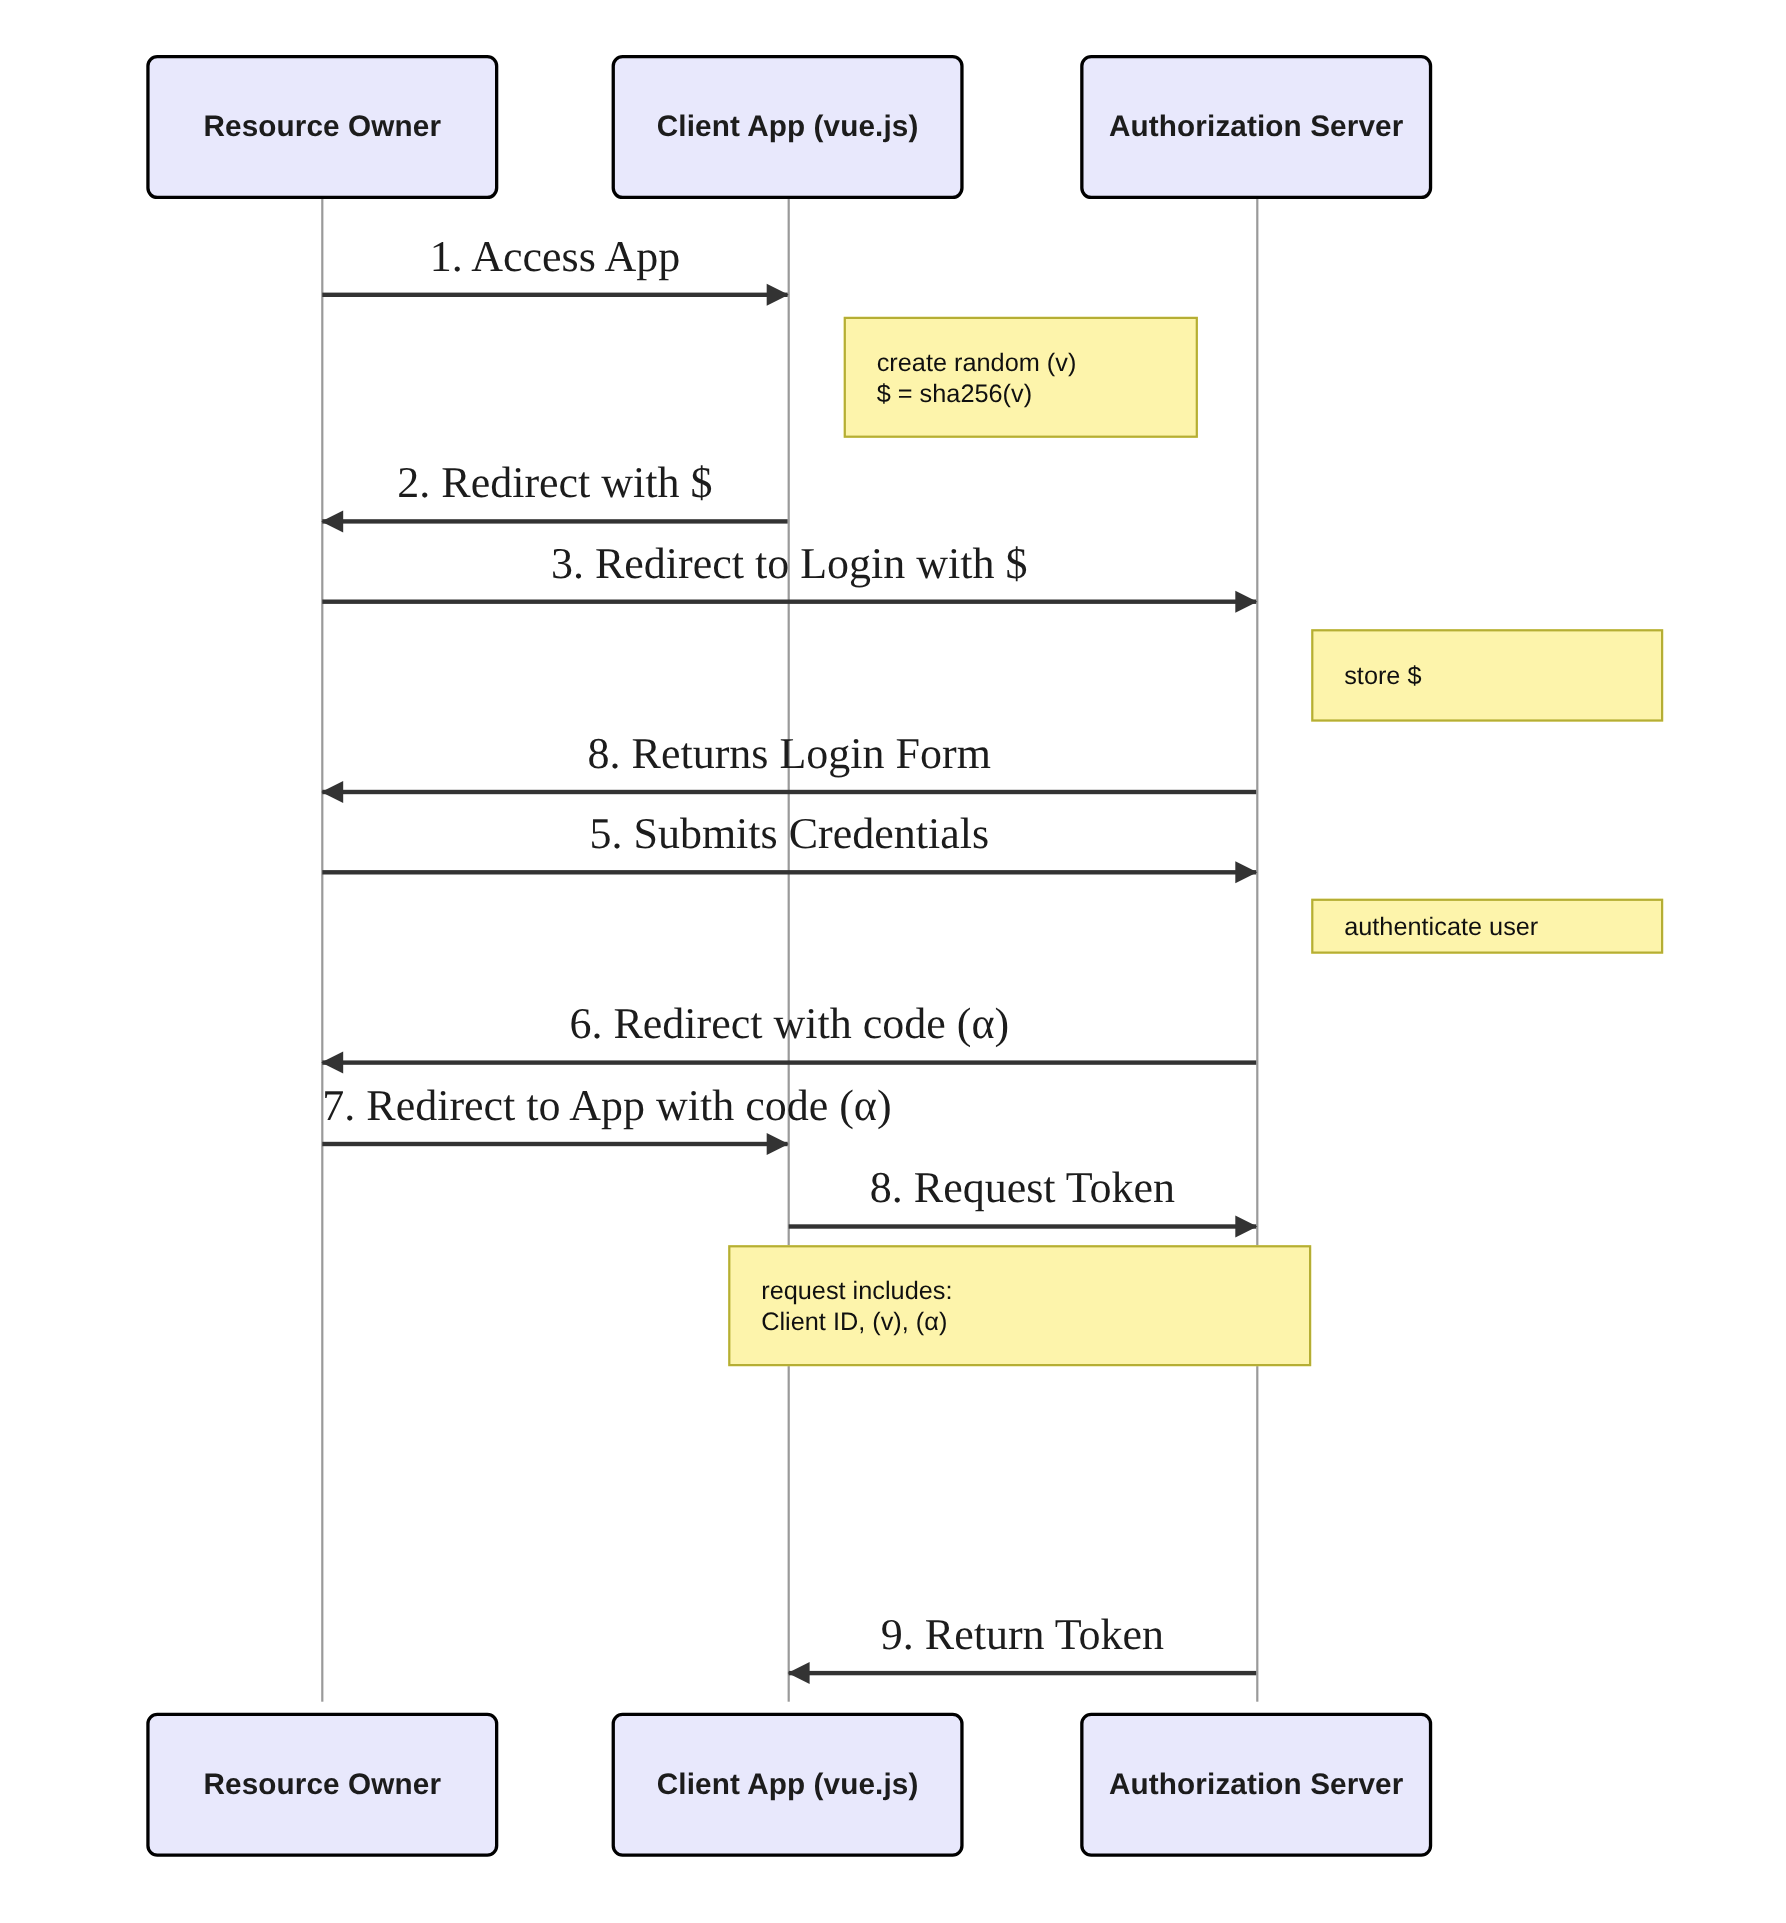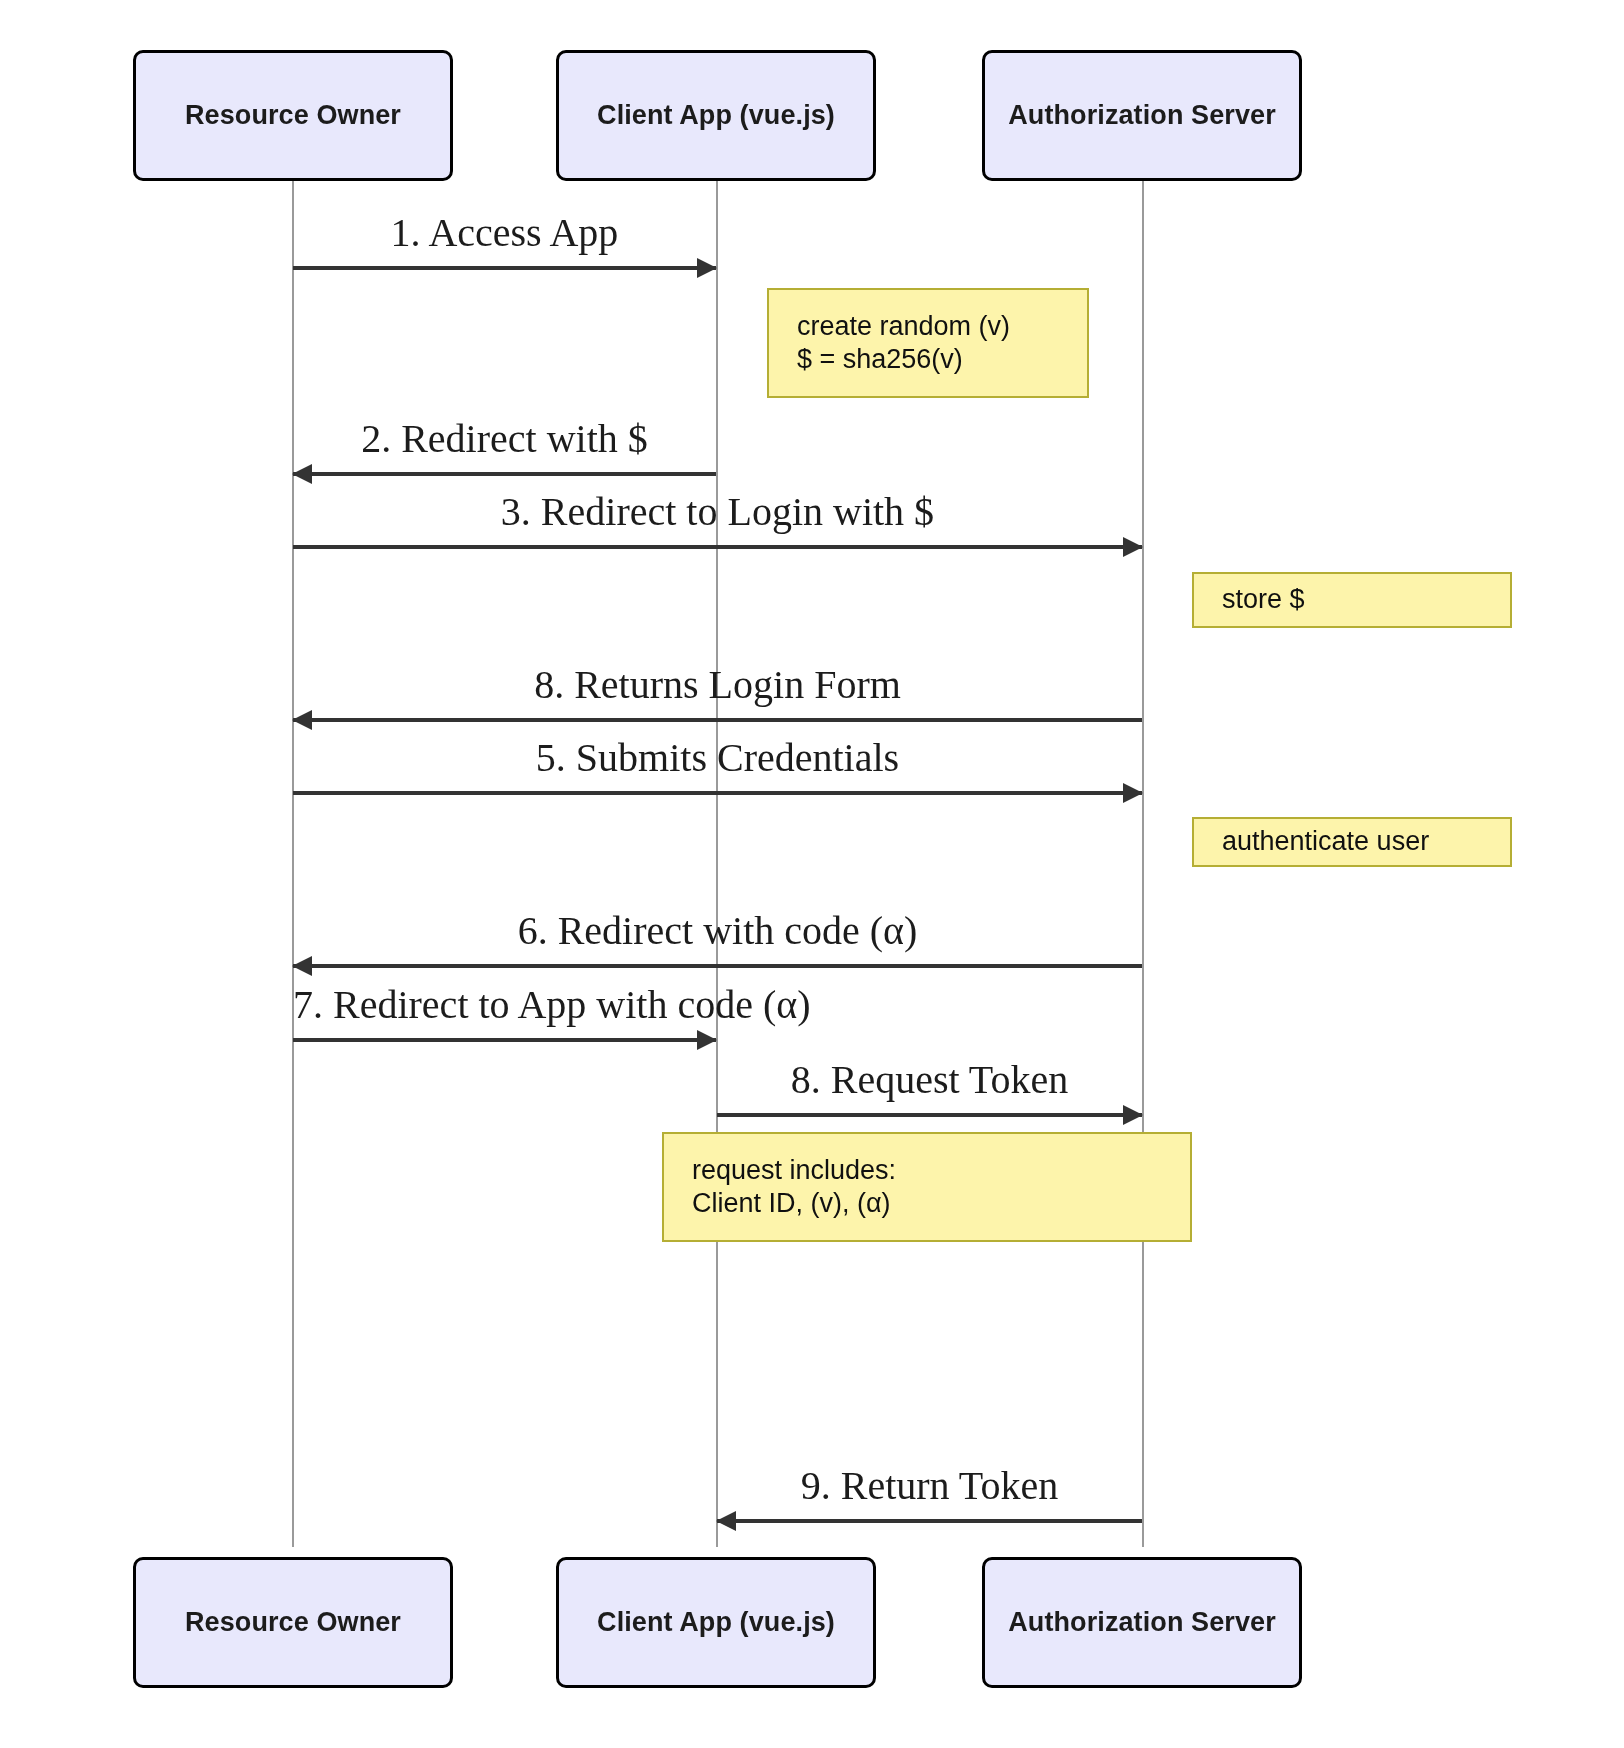--- a/index.html
+++ b/index.html
@@ -86,21 +86,21 @@
   .note {
     position: absolute;
     box-sizing: border-box;
     background: #fdf4ab;
     border: 2px solid #b5ae34;
     display: flex;
     flex-direction: column;
     justify-content: center;
     padding: 0 28px;
     font-family: "Liberation Sans", sans-serif;
-    font-size: 27px;
+    font-size: 23px;
     line-height: 1.23;
     color: #101010;
     white-space: pre-line;
   }
 </style>
 </head>
 <body>
 
 <div id="diagram">
 
@@ -168,21 +168,21 @@
 
   <div class="msg to-left" style="left:717px; top:1519px; width:425px;">
     <div class="line" style="width:425px;"></div>
     <div class="head"></div>
     <div class="label">9. Return Token</div>
   </div>
 
   <div class="note" style="left:767px; top:288px; width:322px; height:110px;">create random (v)
 $ = sha256(v)</div>
 
-  <div class="note" style="left:1192px; top:572px; width:320px; height:56px;">store $</div>
+  <div class="note" style="left:1192px; top:572px; width:320px; height:84px;">store $</div>
 
   <div class="note" style="left:1192px; top:817px; width:320px; height:50px;">authenticate user</div>
 
   <div class="note" style="left:662px; top:1132px; width:530px; height:110px;">request includes:
 Client ID, (v), (α)</div>
 
 
   <div class="participant" style="left:133px; top:1557px; width:320px; height:131px;">
     <span>Resource Owner</span>
   </div>

